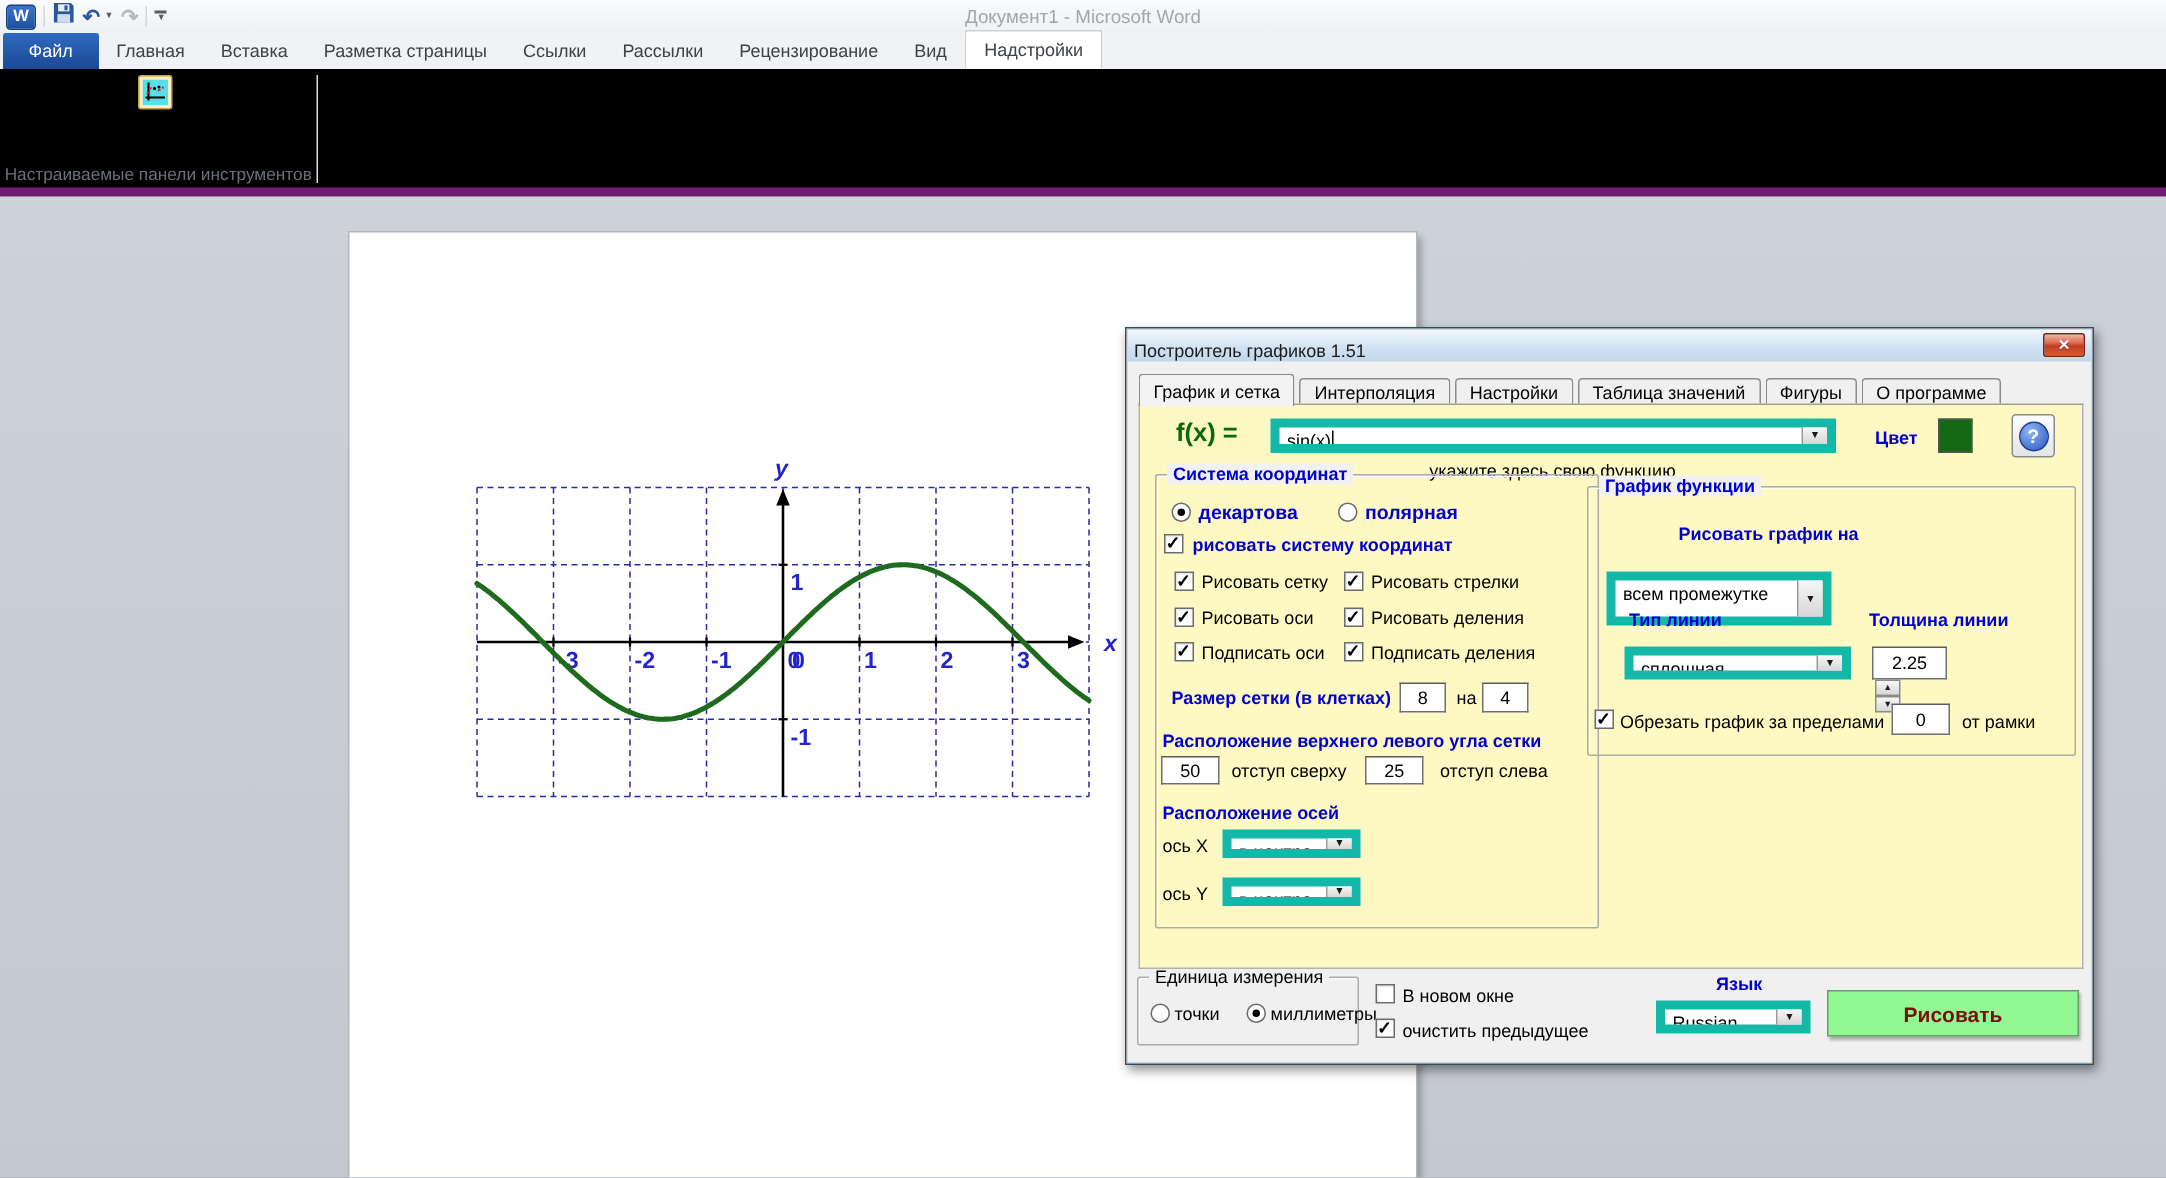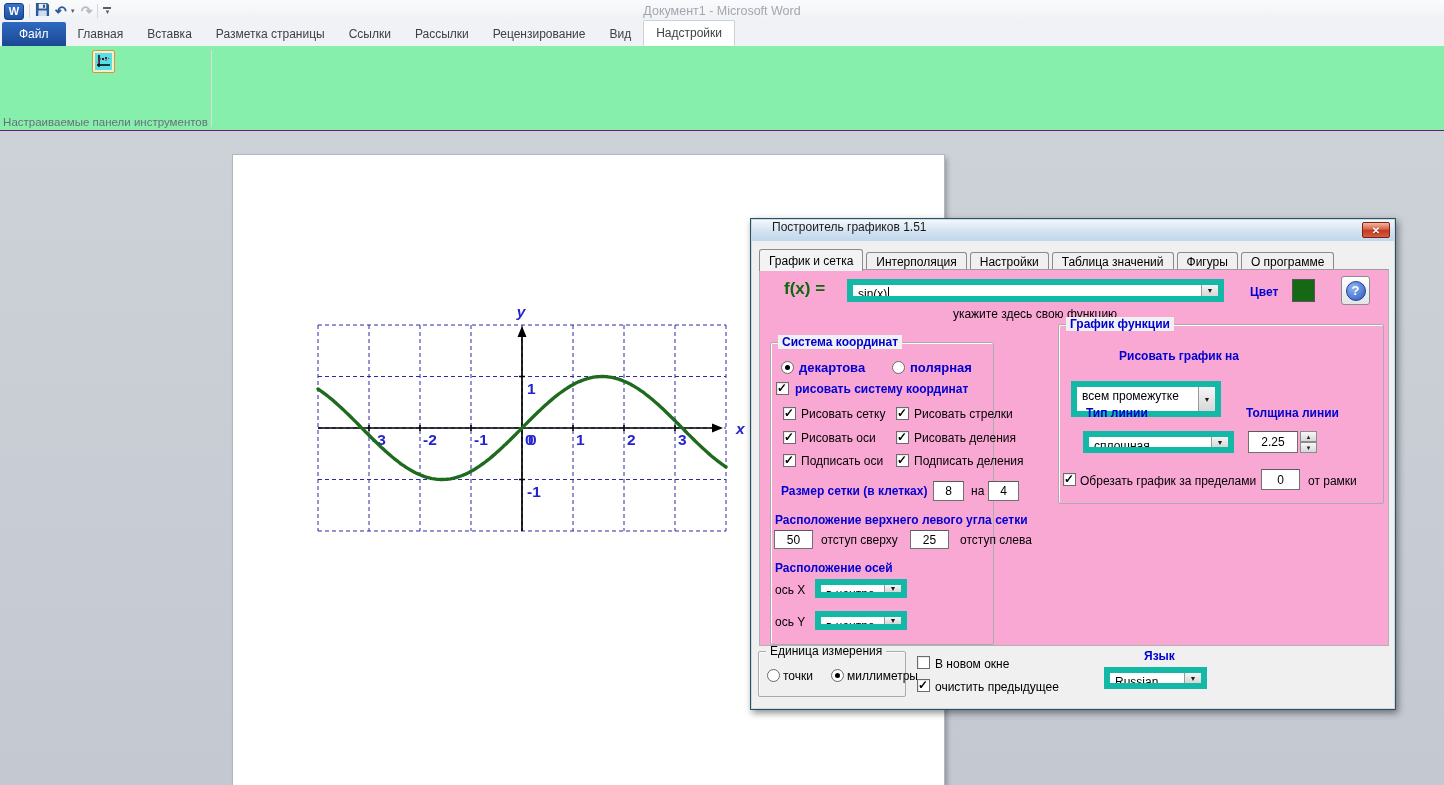--- a/index.html
+++ b/index.html
@@ -24,52 +24,52 @@
   .qcust .bar{width:8px;height:2px;background:#5a5e64;}
   .qcust .tri{font-size:6px;color:#5a5e64;line-height:5px;}
 
   .tabrow{position:absolute;left:0;top:22px;width:100%;height:24px;background:#f0f2f5;
           display:flex;align-items:flex-end;}
   .wtab{font-size:12px;color:#3e4246;padding:5px 12px 5px;cursor:default;}
   .wtab.file{background:linear-gradient(#2f6ac0,#1b4894);color:#fff;border-radius:2px 2px 0 0;
              padding:5px 17px;margin-left:2px;}
   .wtab.active{background:#fff;border:1px solid #cdd0d4;border-bottom:1px solid #fff;
                border-radius:2px 2px 0 0;position:relative;z-index:2;}
-  .ribbon{position:absolute;left:0;top:46px;width:100%;height:85px;background:#86efac;
-          border-bottom:1px solid #701a75;}
+  .ribbon{position:absolute;left:0;top:46px;width:100%;height:85px;background:#000000;
+          border-bottom:6px solid #701a75;}
   .addin-btn{position:absolute;left:92px;top:4px;width:23px;height:23px;
              border:1px solid #c79b3f;background:#fbeec6;border-radius:2px;
              display:flex;align-items:center;justify-content:center;}
   .rgroup-label{position:absolute;left:0px;bottom:2px;width:211px;text-align:center;
                 font-size:11.5px;color:#6b7078;}
   .rgroup-sep{position:absolute;left:211px;top:4px;bottom:3px;width:1px;background:#dadce0;}
 
   
   .docarea{position:absolute;left:0;top:131px;width:100%;height:654px;
            background:linear-gradient(#cdd1d8,#c4c8d0);}
   .page{position:absolute;left:233px;top:24px;width:711px;height:631px;background:#fff;
         box-shadow:0 0 0 1px #b3b6bc,3px 3px 5px rgba(0,0,0,.28);}
 
   
   .dialog{position:absolute;left:750px;top:218px;width:646px;height:492px;
           background:#f0f0f0;border:1px solid #3c4a54;
           box-shadow:inset 0 0 0 1px #b9dff0,2px 3px 7px rgba(0,0,0,.45);
           font-size:12px;}
   .dlg-titlebar{position:absolute;left:1px;top:1px;right:1px;height:21px;
                 background:linear-gradient(#f2f7fc,#cfe1f1 60%,#c2d7ea);
-                display:flex;align-items:flex-start;padding-left:20px;color:#1a1a1a;}
+                display:flex;align-items:flex-end;padding-left:4px;color:#1a1a1a;}
   .dlg-close{position:absolute;right:5px;top:3px;width:28px;height:16px;border-radius:2px;
              border:1px solid #7c2114;color:#fff;font-size:10px;font-weight:bold;
              background:linear-gradient(#f0b5a5,#dd6a50 40%,#c13c22 55%,#d65d3e);
              display:flex;align-items:center;justify-content:center;text-shadow:0 1px 1px rgba(0,0,0,.4);}
   .dtabs{position:absolute;left:8px;top:29px;height:22px;display:flex;align-items:flex-end;}
   .dtab{padding:2px 9px 3px;border:1px solid #8b8b8b;border-bottom:none;background:#f0f0f0;
         border-radius:3px 3px 0 0;margin-right:3px;position:relative;top:1px;height:19px;}
   .dtab.active{background:#f3f3f3;height:22px;z-index:3;padding-top:4px;}
-  .tabpage{position:absolute;left:8px;top:50px;width:630px;height:377px;background:#f9a8d4;
+  .tabpage{position:absolute;left:8px;top:50px;width:630px;height:377px;background:#fef9c3;
            border:1px solid #b2b2b2;border-top-color:#9e9e9e;z-index:1;}
 
   .abs{position:absolute;}
   .bl{color:#0000d0;font-weight:bold;font-size:12px;white-space:nowrap;}
   .lbl{color:#000;font-size:12px;white-space:nowrap;}
   .fx-label{color:#0a6a0a;font-weight:bold;font-size:17px;}
 
   .tfield{position:absolute;background:#fff;border:1px solid #707070;border-top-color:#5b5b5b;
           font-family:"Liberation Sans",sans-serif;font-size:12px;text-align:center;padding:0;}
   .combo{position:absolute;background:#fff;border:6px solid #14b8a6;display:flex;align-items:stretch;}
@@ -89,21 +89,21 @@
        box-shadow:inset 1px 1px 0 #fbfbfb;}
   .leg{position:absolute;top:-8px;left:7px;background:#f1f1f1;padding:0 4px;}
   .fsx.bottom-fs .leg{background:#f0f0f0;}
 
   .swatch{position:absolute;width:23px;height:23px;border:1px solid #555;}
   .helpbtn{position:absolute;width:29px;height:29px;border:1px solid #8b8b8b;border-radius:3px;
            background:linear-gradient(#ffffff,#e4e4e4);display:flex;align-items:center;justify-content:center;}
   .helpbtn .qc{width:20px;height:20px;border-radius:50%;background:radial-gradient(circle at 35% 30%,#8fb6f0,#2b56c0);
                color:#fff;font-weight:bold;font-size:13px;display:flex;align-items:center;justify-content:center;
                border:1px solid #1d3f96;}
-  .spin{position:absolute;display:flex;}
+  .spin{position:absolute;display:flex;flex-direction:column;}
   .spinbtns{display:flex;flex-direction:column;margin-left:2px;}
   .spinbtns div{width:17px;height:11px;border:1px solid #8b8b8b;background:linear-gradient(#f7f7f7,#d8d8d8);
                 font-size:6px;display:flex;align-items:center;justify-content:center;color:#222;}
   .drawbtn{position:absolute;border:1px solid #6f9a6f;box-shadow:1px 2px 2px rgba(0,0,0,.3);
            display:flex;align-items:center;justify-content:center;font-size:14px;font-weight:bold;}
 </style>
 </head>
 <body>
 
 <div class="screen">
@@ -226,21 +226,21 @@
         <span class="ct"><span>sin(x)</span><span class="caret"></span></span>
         <span class="cbtn">▼</span>
       </div>
       <div class="abs lbl" style="left:160px;top:37px;width:230px;text-align:center;">укажите здесь свою функцию</div>
       <div class="abs bl" style="left:490px;top:15px;">Цвет</div>
       <div class="swatch" style="left: 532px; top: 9px; background-color: rgb(21, 105, 21);"></div>
       <div class="helpbtn" style="left:581px;top:6px;">
         <div class="qc">?</div>
       </div>
 
-      <div class="fsx" style="left:10px;top:72px;width:224px;height:303px;">
+      <div class="fsx" style="left:10px;top:46px;width:296px;height:303px;">
         <div class="leg bl">Система координат</div>
 
         <div class="radio on" style="left:10px;top:18px;"></div>
         <div class="abs bl" style="left:28px;top:17px;font-size:13px;">декартова</div>
         <div class="radio" style="left:121px;top:18px;"></div>
         <div class="abs bl" style="left:139px;top:17px;font-size:13px;">полярная</div>
 
         <div class="cb on" style="left:5px;top:39px;">
             <span class="mk">✓</span>
           </div>
@@ -340,14 +340,15 @@
         <span class="mk">✓</span>
       </div>
     <div class="abs lbl" style="left:184px;top:461px;">очистить предыдущее</div>
 
     <div class="abs bl" style="left:393px;top:430px;">Язык</div>
     <div class="combo" style="left:353px;top:448px;width:103px;height:22px;">
       <span class="ct">Russian</span>
       <span class="cbtn">▼</span>
     </div>
 
+    <div class="drawbtn" style="left: 467px; top: 441px; width: 168px; height: 31px; background-color: rgb(146, 248, 146); color: rgb(122, 16, 16);">Рисовать</div>
   </div>
 </div>
 
 </body></html>

